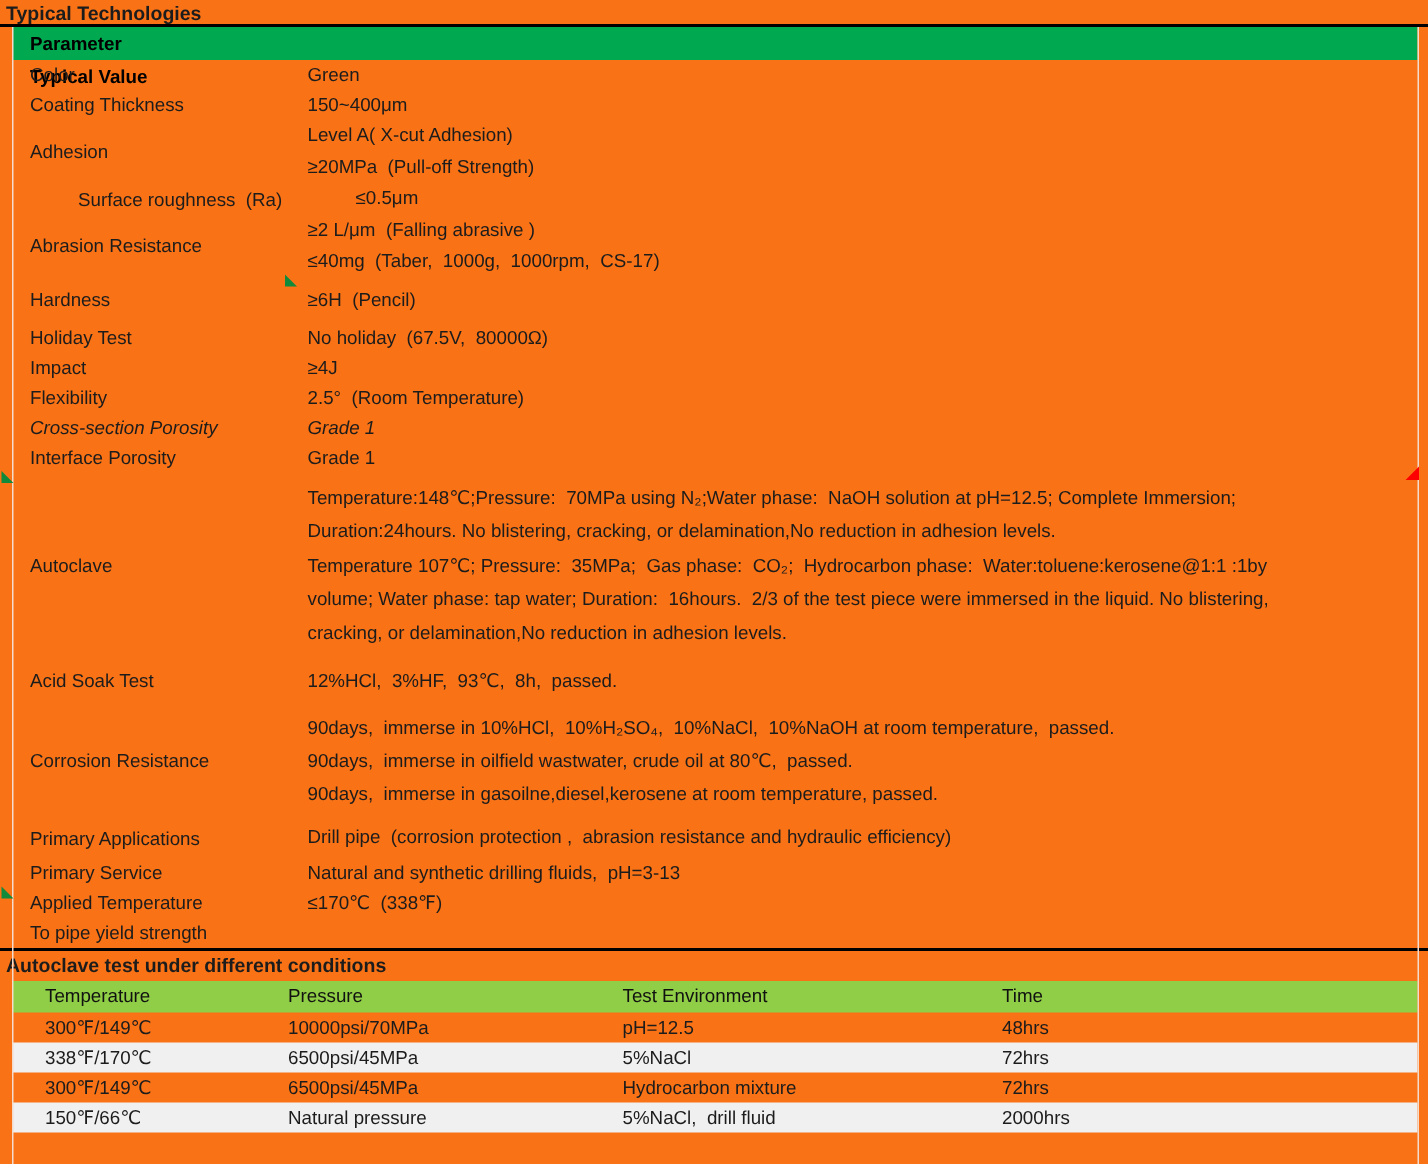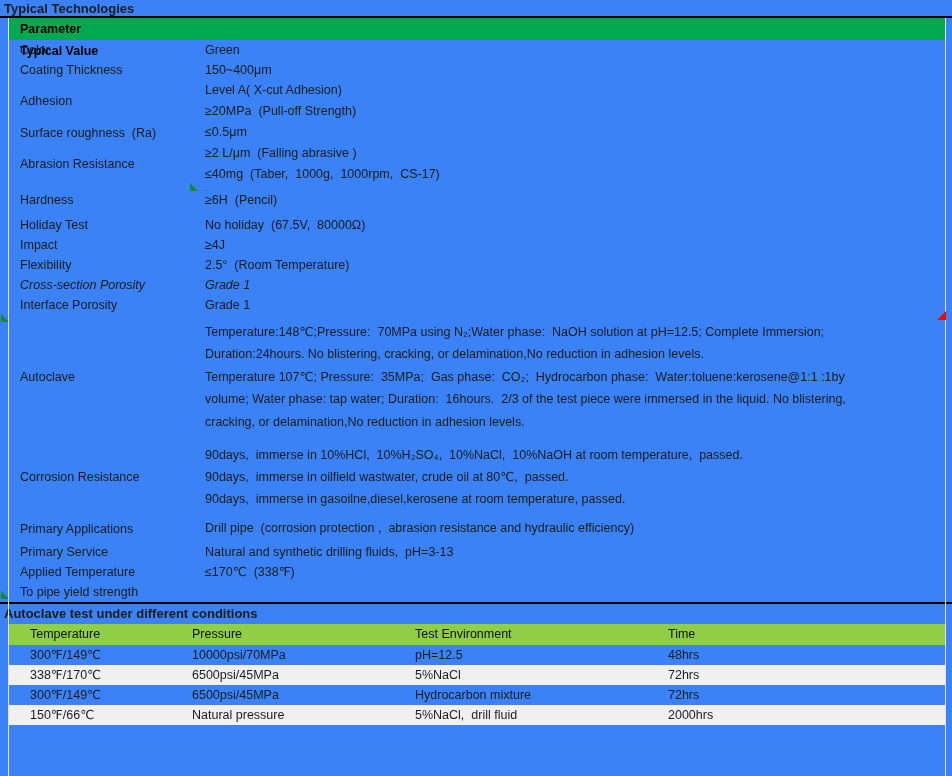--- a/index.html
+++ b/index.html
@@ -3,21 +3,21 @@
 <meta charset="utf-8">
 <style>
   * { box-sizing: border-box; margin: 0; padding: 0; }
   body {
     margin: 0;
     background: #ffffff;
     font-family: "Liberation Sans", "DejaVu Sans", sans-serif;
     font-size: 12.5px;
     color: #1c1c1c;
   }
-  .sheet { position: relative; width: 952px; height: 776px; background: #3b82f6; overflow: hidden; }
+  .sheet { position: relative; width: 952px; height: 776px; background: #f97316; overflow: hidden; }
 
   
   .vline { position: absolute; top: 18px; bottom: 0; width: 1px; background: #f3dccb; z-index: 6; }
   .vl { left: 8px; } .vr { left: 945px; }
 
   .title { height: 18px; line-height: 17px; font-weight: bold; font-size: 13px;
            padding-left: 4px; border-bottom: 2px solid #000; }
   .title2 { height: 20px; line-height: 20px; font-weight: bold; font-size: 13px; padding-left: 4px; }
   .blackline { height: 2px; background: #000; width: 100%; }
 
@@ -75,21 +75,21 @@
         <div class="svalue"><div class="sline">Green</div></div>
       </div>
       <div class="srow r1" style="height: 20px;">
         <div class="slabel">Coating Thickness</div>
         <div class="svalue"><div class="sline">150~400μm</div></div>
       </div>
       <div class="srow r2" style="height: 42px;">
         <div class="slabel">Adhesion</div>
         <div class="svalue"><div class="sline">Level A( X-cut Adhesion)</div><div class="sline">≥20MPa  (Pull-off Strength)</div></div>
       </div>
-      <div class="srow r3" style="height: 21px;">
+      <div class="srow r3" style="height: 21px; margin-left: 32px;">
         <div class="slabel">Surface roughness  (Ra)</div>
         <div class="svalue"><div class="sline">≤0.5μm</div></div>
       </div>
       <div class="srow r4" style="height: 42px;">
         <div class="slabel">Abrasion Resistance</div>
         <div class="svalue"><div class="sline">≥2 L/μm  (Falling abrasive )</div><div class="sline">≤40mg  (Taber,  1000g,  1000rpm,  CS-17)</div></div>
       </div>
       <div class="srow r5" style="height: 30px;">
         <div class="slabel">Hardness</div>
         <div class="svalue"><div class="sline">≥6H  (Pencil)</div></div>
@@ -110,20 +110,24 @@
         <div class="slabel">Cross-section Porosity</div>
         <div class="svalue"><div class="sline">Grade 1</div></div>
       </div>
       <div class="srow r10" style="height: 20px;">
         <div class="slabel">Interface Porosity</div>
         <div class="svalue"><div class="sline">Grade 1</div></div>
       </div>
       <div class="srow r11" style="height: 124px;">
         <div class="slabel">Autoclave</div>
         <div class="svalue"><div class="sline">Temperature:148℃;Pressure:  70MPa using N₂;Water phase:  NaOH solution at pH=12.5; Complete Immersion;</div><div class="sline">Duration:24hours. No blistering, cracking, or delamination,No reduction in adhesion levels.</div><div class="sline">Temperature 107℃; Pressure:  35MPa;  Gas phase:  CO₂;  Hydrocarbon phase:  Water:toluene:kerosene@1:1 :1by</div><div class="sline">volume; Water phase: tap water; Duration:  16hours.  2/3 of the test piece were immersed in the liquid. No blistering,</div><div class="sline">cracking, or delamination,No reduction in adhesion levels.</div></div>
+      </div>
+      <div class="srow r12" style="height: 30px;">
+        <div class="slabel">Acid Soak Test</div>
+        <div class="svalue"><div class="sline">12%HCl,  3%HF,  93℃,  8h,  passed.</div></div>
       </div>
       <div class="srow r13" style="height: 76px;">
         <div class="slabel">Corrosion Resistance</div>
         <div class="svalue"><div class="sline">90days,  immerse in 10%HCl,  10%H₂SO₄,  10%NaCl,  10%NaOH at room temperature,  passed.</div><div class="sline">90days,  immerse in oilfield wastwater, crude oil at 80℃,  passed.</div><div class="sline">90days,  immerse in gasoilne,diesel,kerosene at room temperature, passed.</div></div>
       </div>
       <div class="srow r14" style="height: 27px;">
         <div class="slabel">Primary Applications</div>
         <div class="svalue"><div class="sline">Drill pipe  (corrosion protection ,  abrasion resistance and hydraulic efficiency)</div></div>
       </div>
       <div class="srow r15" style="height: 20px;">

